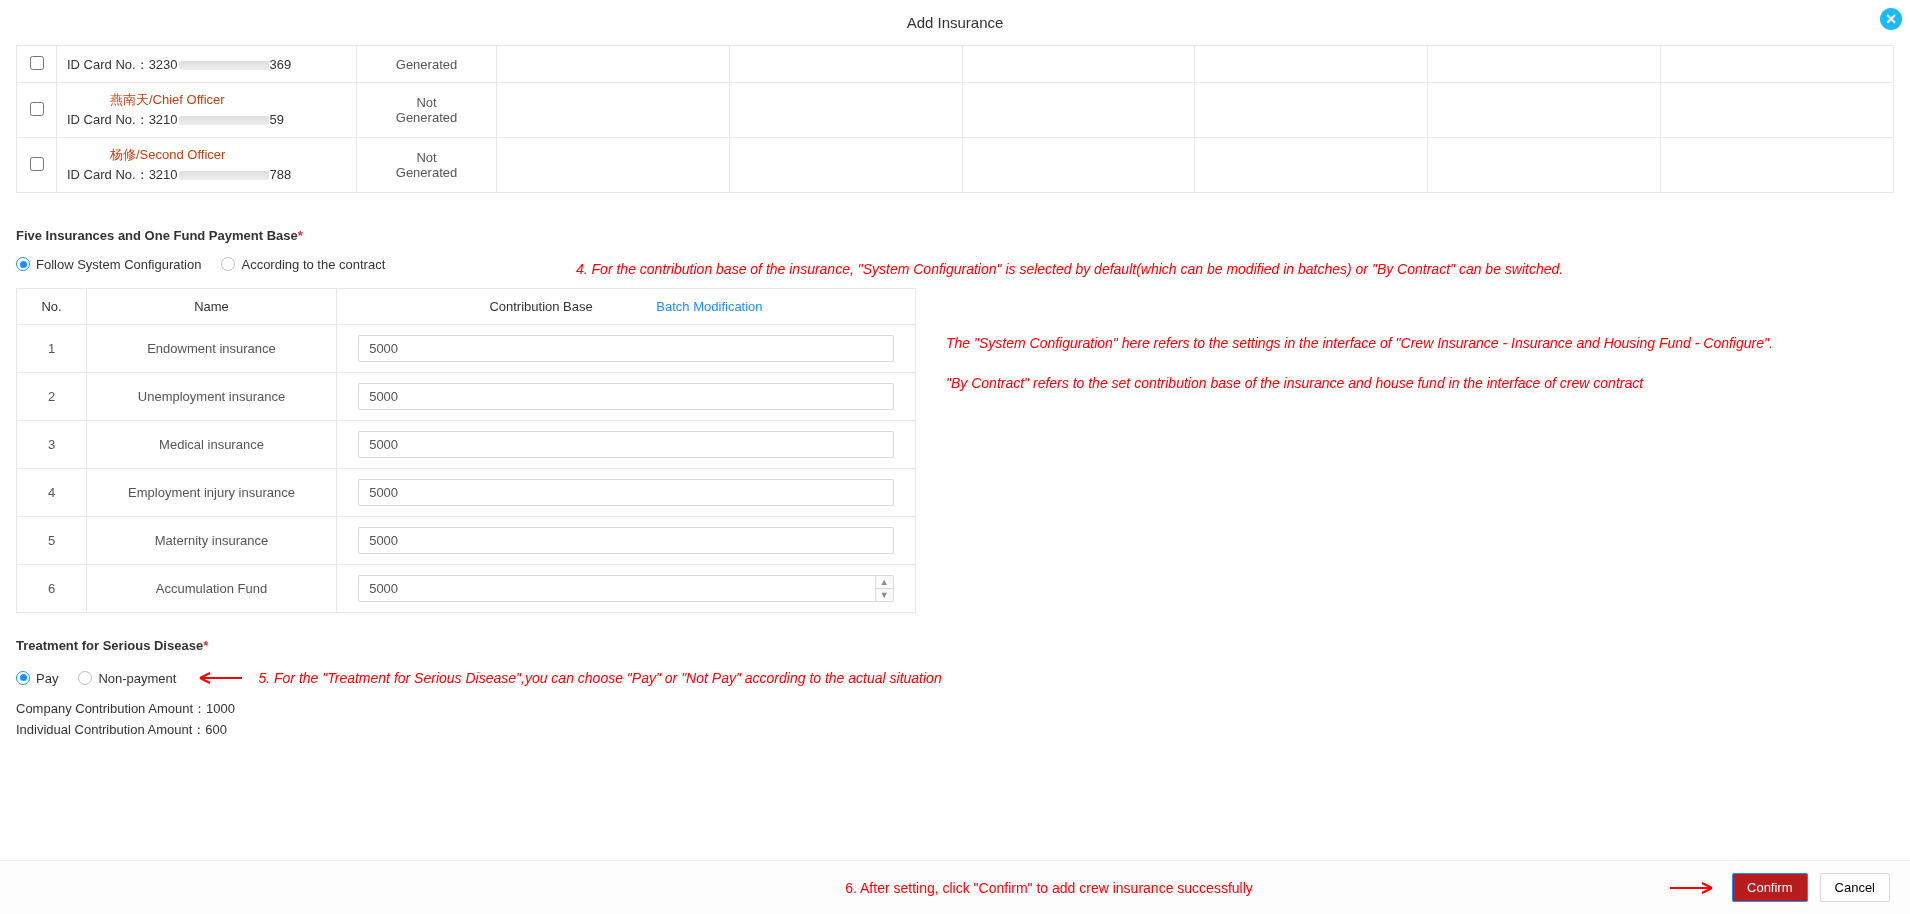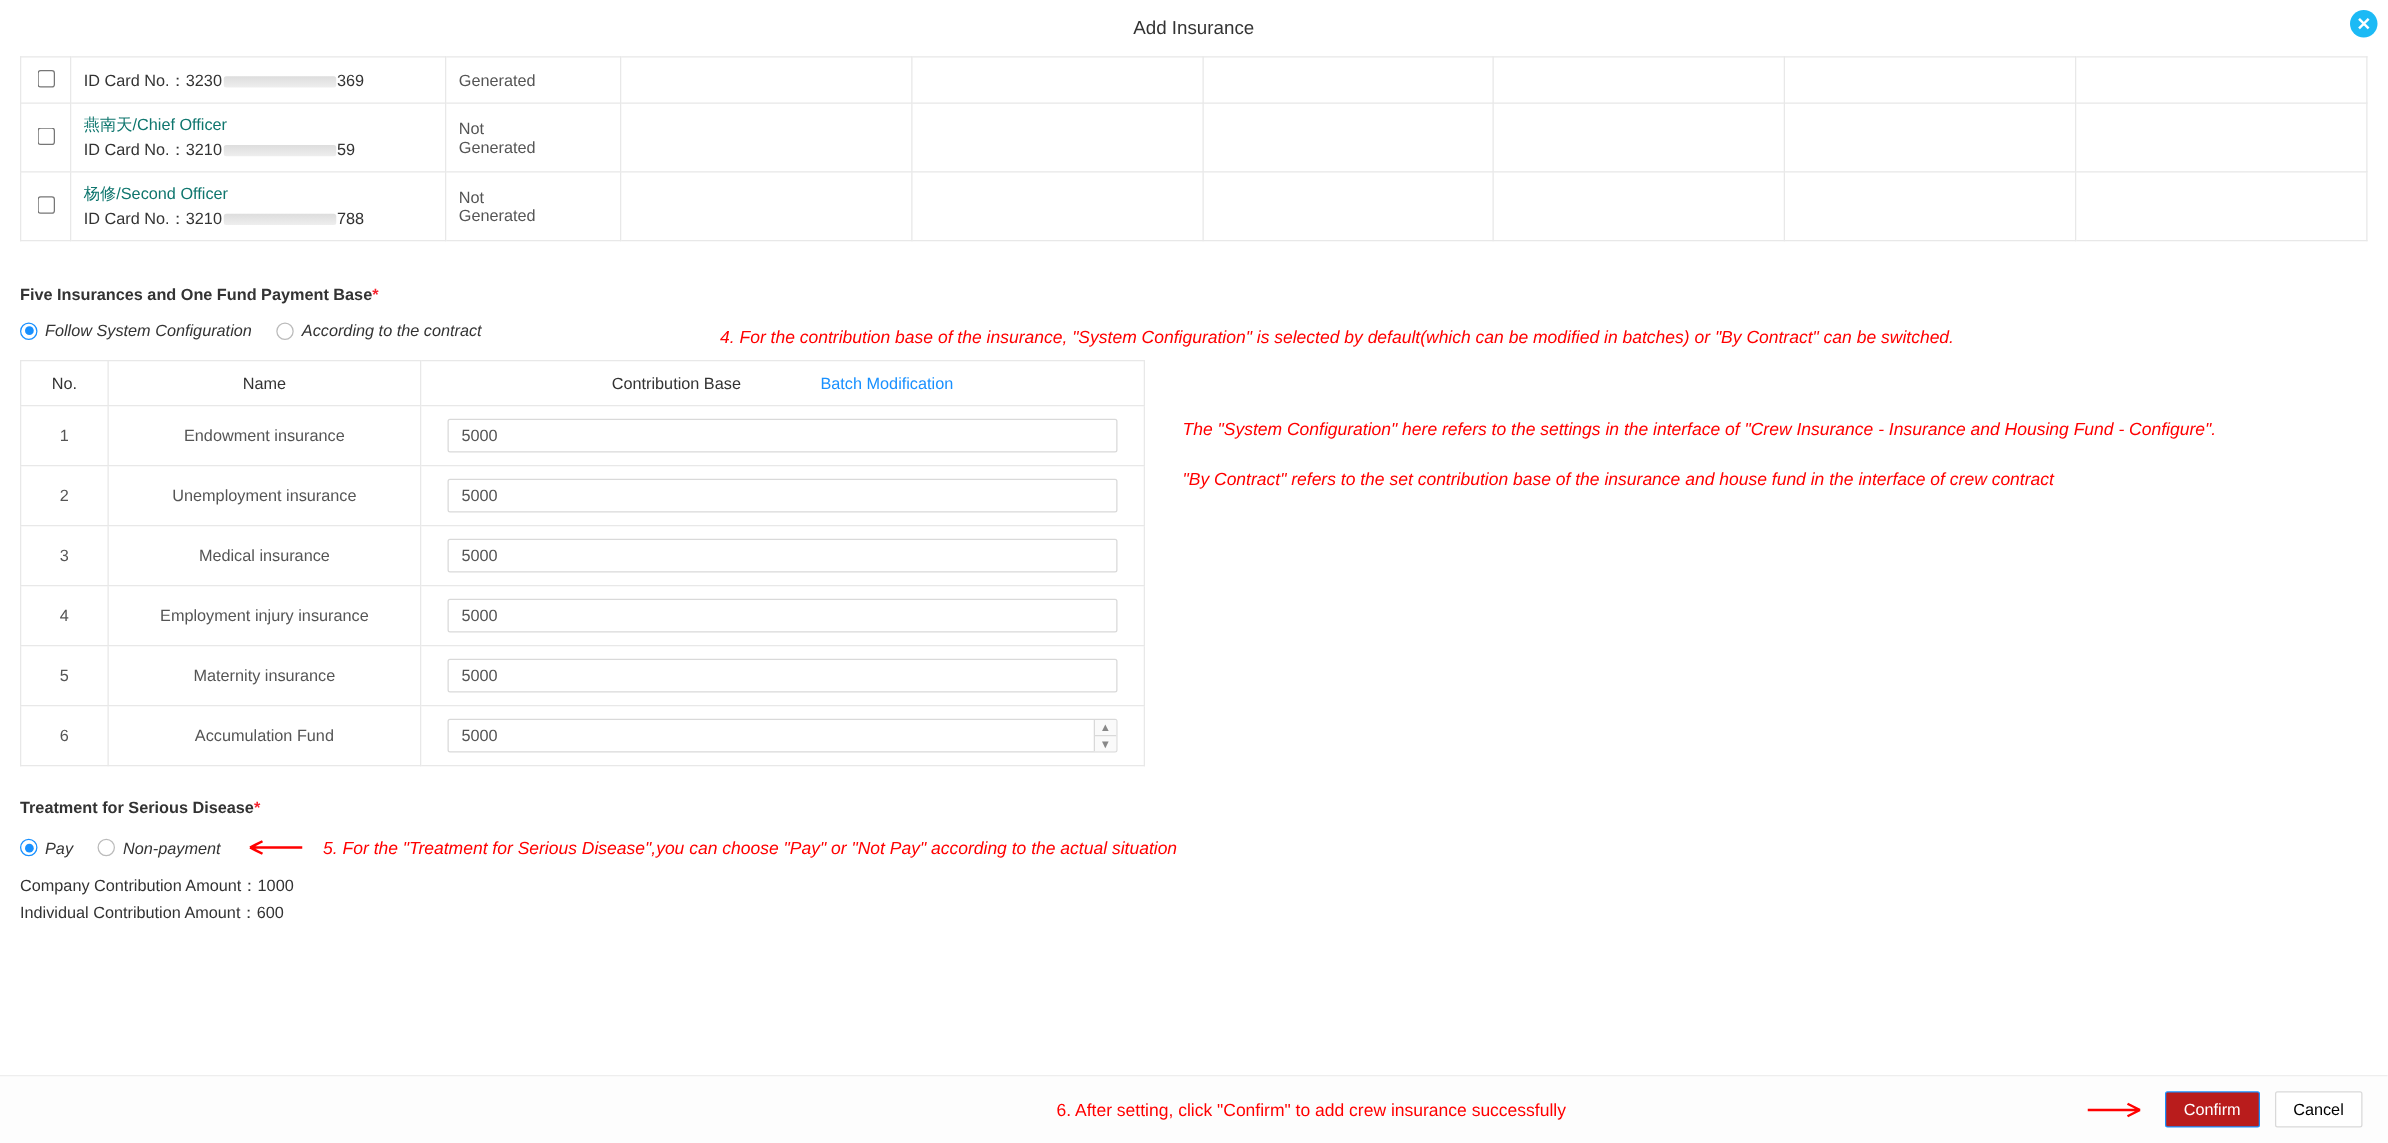--- a/index.html
+++ b/index.html
@@ -4,28 +4,28 @@
   <style>
     * { box-sizing: border-box; margin: 0; padding: 0; }
     body { font-family: -apple-system, "Segoe UI", Arial, sans-serif; font-size: 13px; color: #333; background: #fff; }
     .modal-header { position: relative; text-align: center; padding: 14px 0; font-size: 15px; color: #333; }
     .close-btn { position: absolute; right: 8px; top: 8px; width: 22px; height: 22px; background: #1CBAF5; border-radius: 50%; color: #fff; display: flex; align-items: center; justify-content: center; cursor: pointer; font-weight: bold; font-size: 14px; }
     .content { padding: 0 16px; }
     table.crew { width: 100%; border-collapse: collapse; }
     table.crew td { border: 1px solid #e8e8e8; padding: 8px 10px; font-size: 13px; color: #555; vertical-align: middle; }
     .col-chk { width: 40px; text-align: center; }
     .col-person { width: 300px; }
-    .col-status { width: 140px; }
-    .person-line1 { color: #0f766e; }
+    .col-status { width: 140px; text-align: center; }
+    .person-line1 { color: #c2410c; margin-left: 43px; }
     .person-line2 { color: #333; margin-top: 2px; }
     .masked { display:inline-block; width:90px; height:9px; background: linear-gradient(#ddd,#eee); border-radius:2px; vertical-align:middle; margin:0 1px;}
     .section-title { font-weight: bold; margin-top: 35px; margin-bottom: 14px; font-size: 13px; }
     .req { color: #f5222d; }
     .radio-row { display: flex; gap: 20px; align-items: center; }
-    .radio-item { display: inline-flex; align-items: center; gap: 6px; cursor: pointer; font-style: italic; }
+    .radio-item { display: inline-flex; align-items: flex-start; gap: 6px; cursor: pointer; }
     .radio-shape { width:14px; height:14px; border:1px solid #bbb; border-radius:50%; display:inline-flex; align-items:center; justify-content:center; }
     .radio-shape.checked { border-color:#1890ff; }
     .radio-shape.checked::after { content:""; width:7px; height:7px; background:#1890ff; border-radius:50%; }
     .annot { color: #ff0000; font-size: 14px; line-height: 1.6; font-style: italic; }
     .annot-block1 { position:absolute; left:560px; width:1000px; }
     .flex-row { display:flex; align-items:flex-start; }
     .contrib-left { width: 900px; }
     .contrib-right { flex:1; padding-left:30px; padding-top:60px; }
     table.contrib { width:100%; border-collapse: collapse; margin-top:16px; }
     table.contrib th, table.contrib td { border:1px solid #e8e8e8; padding:10px; text-align:center; font-size:13px; color:#555; }

